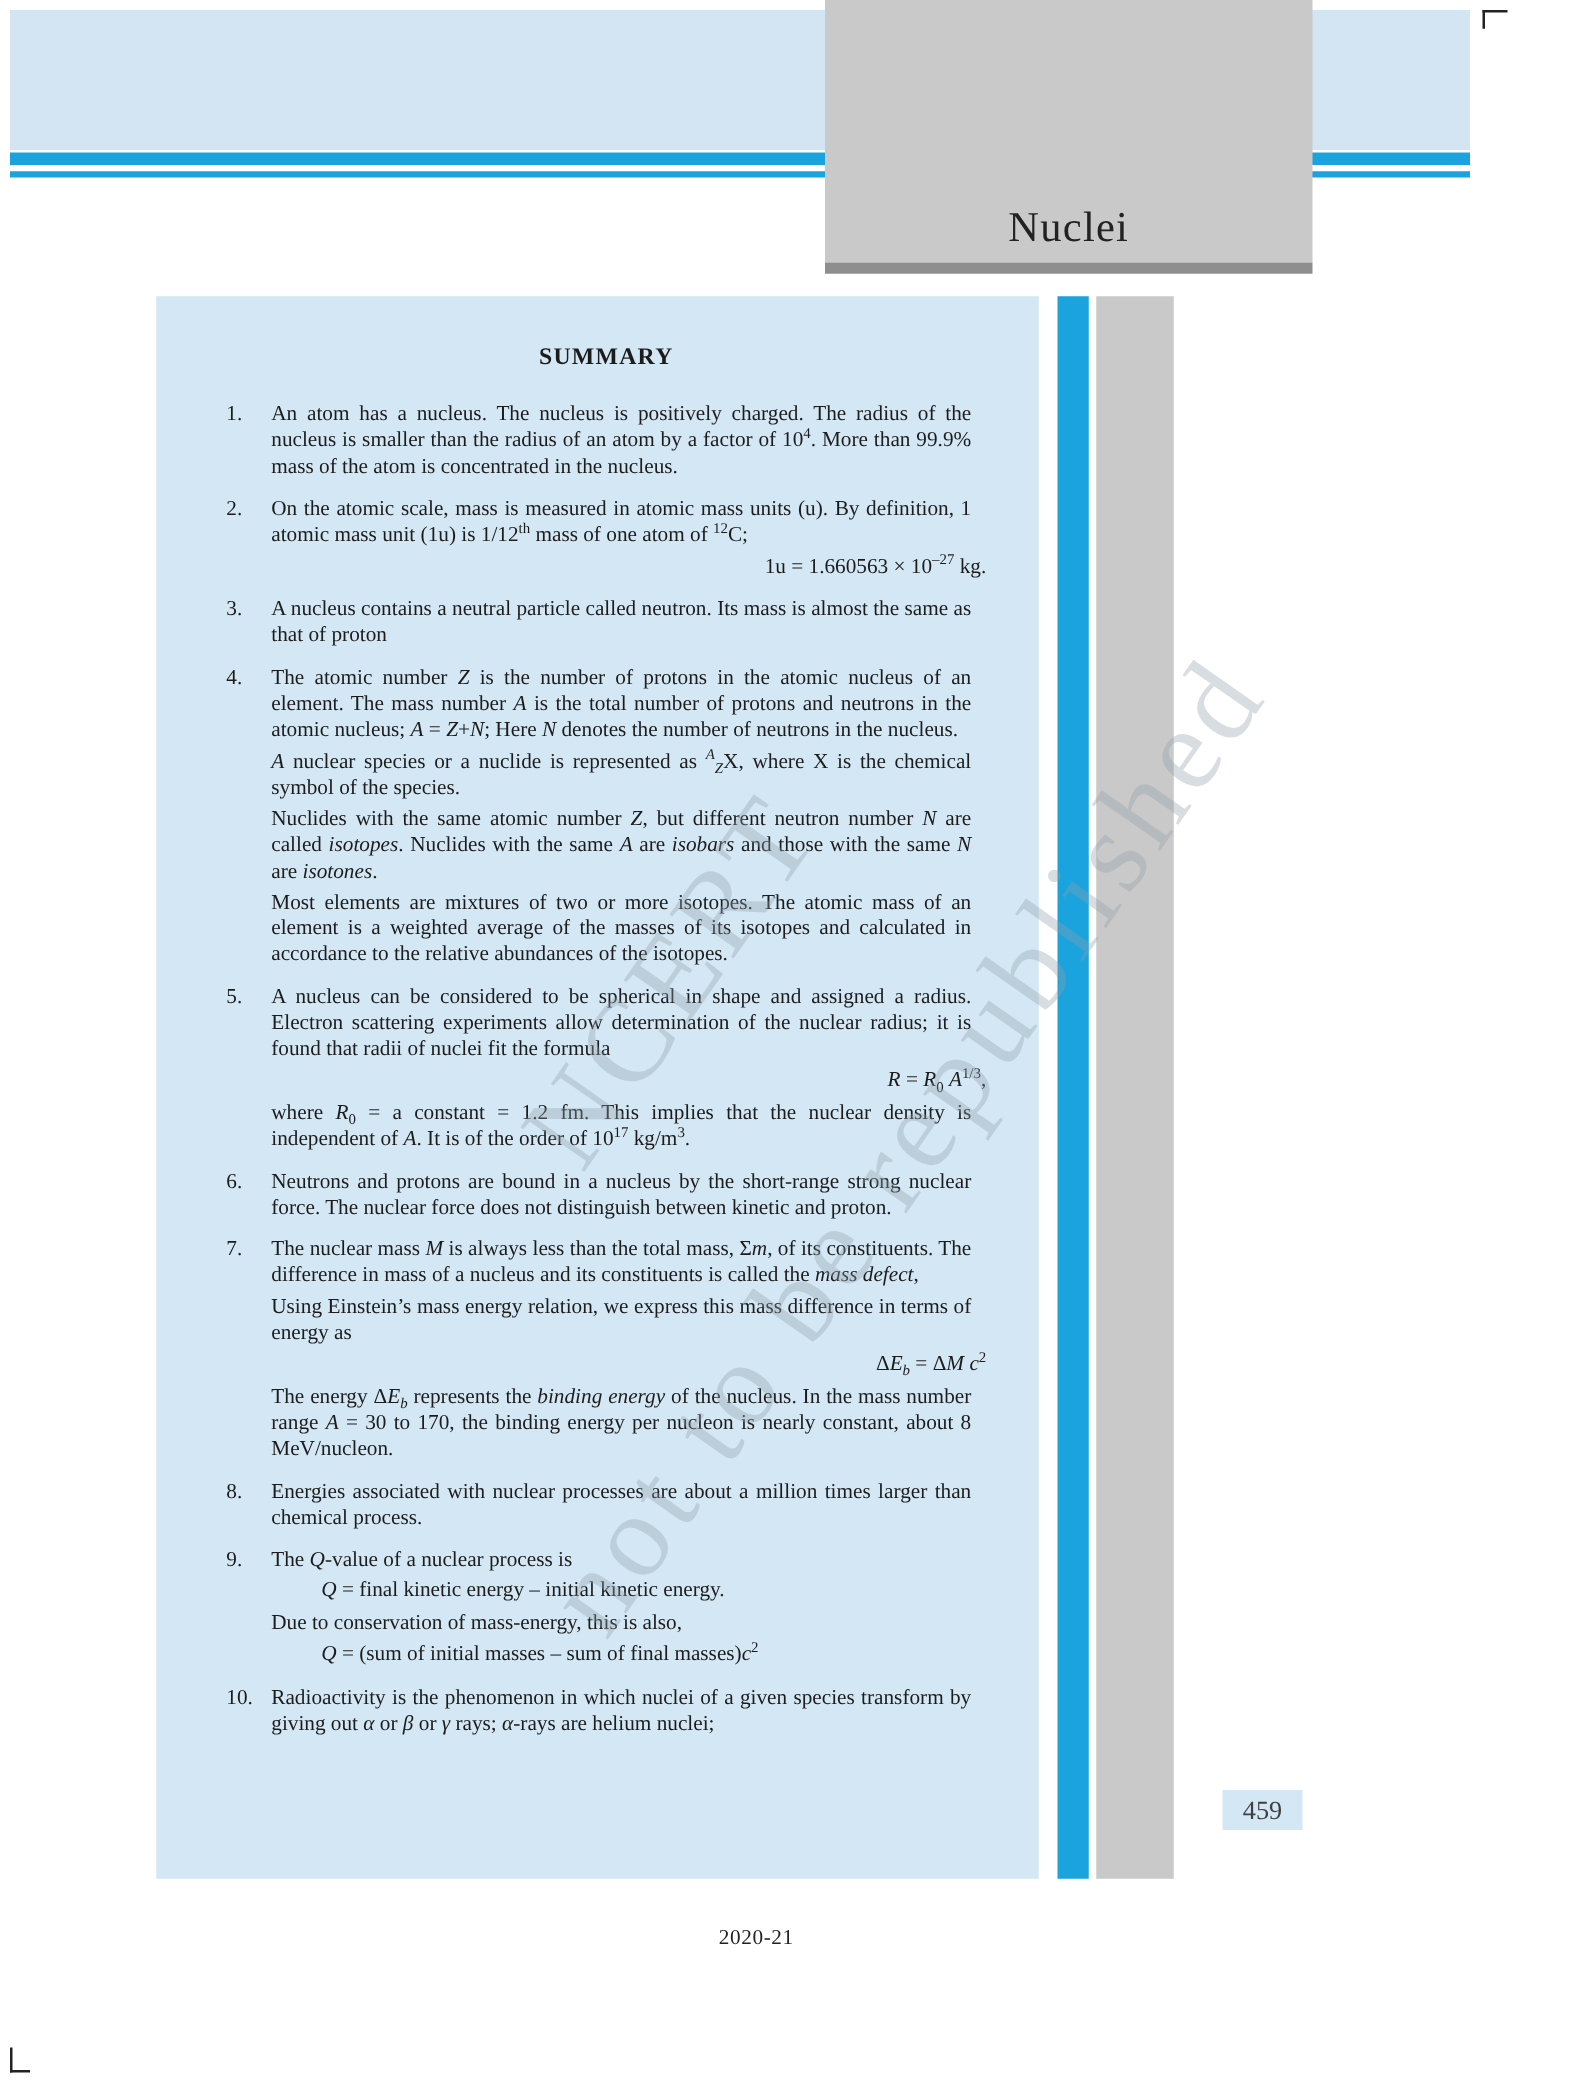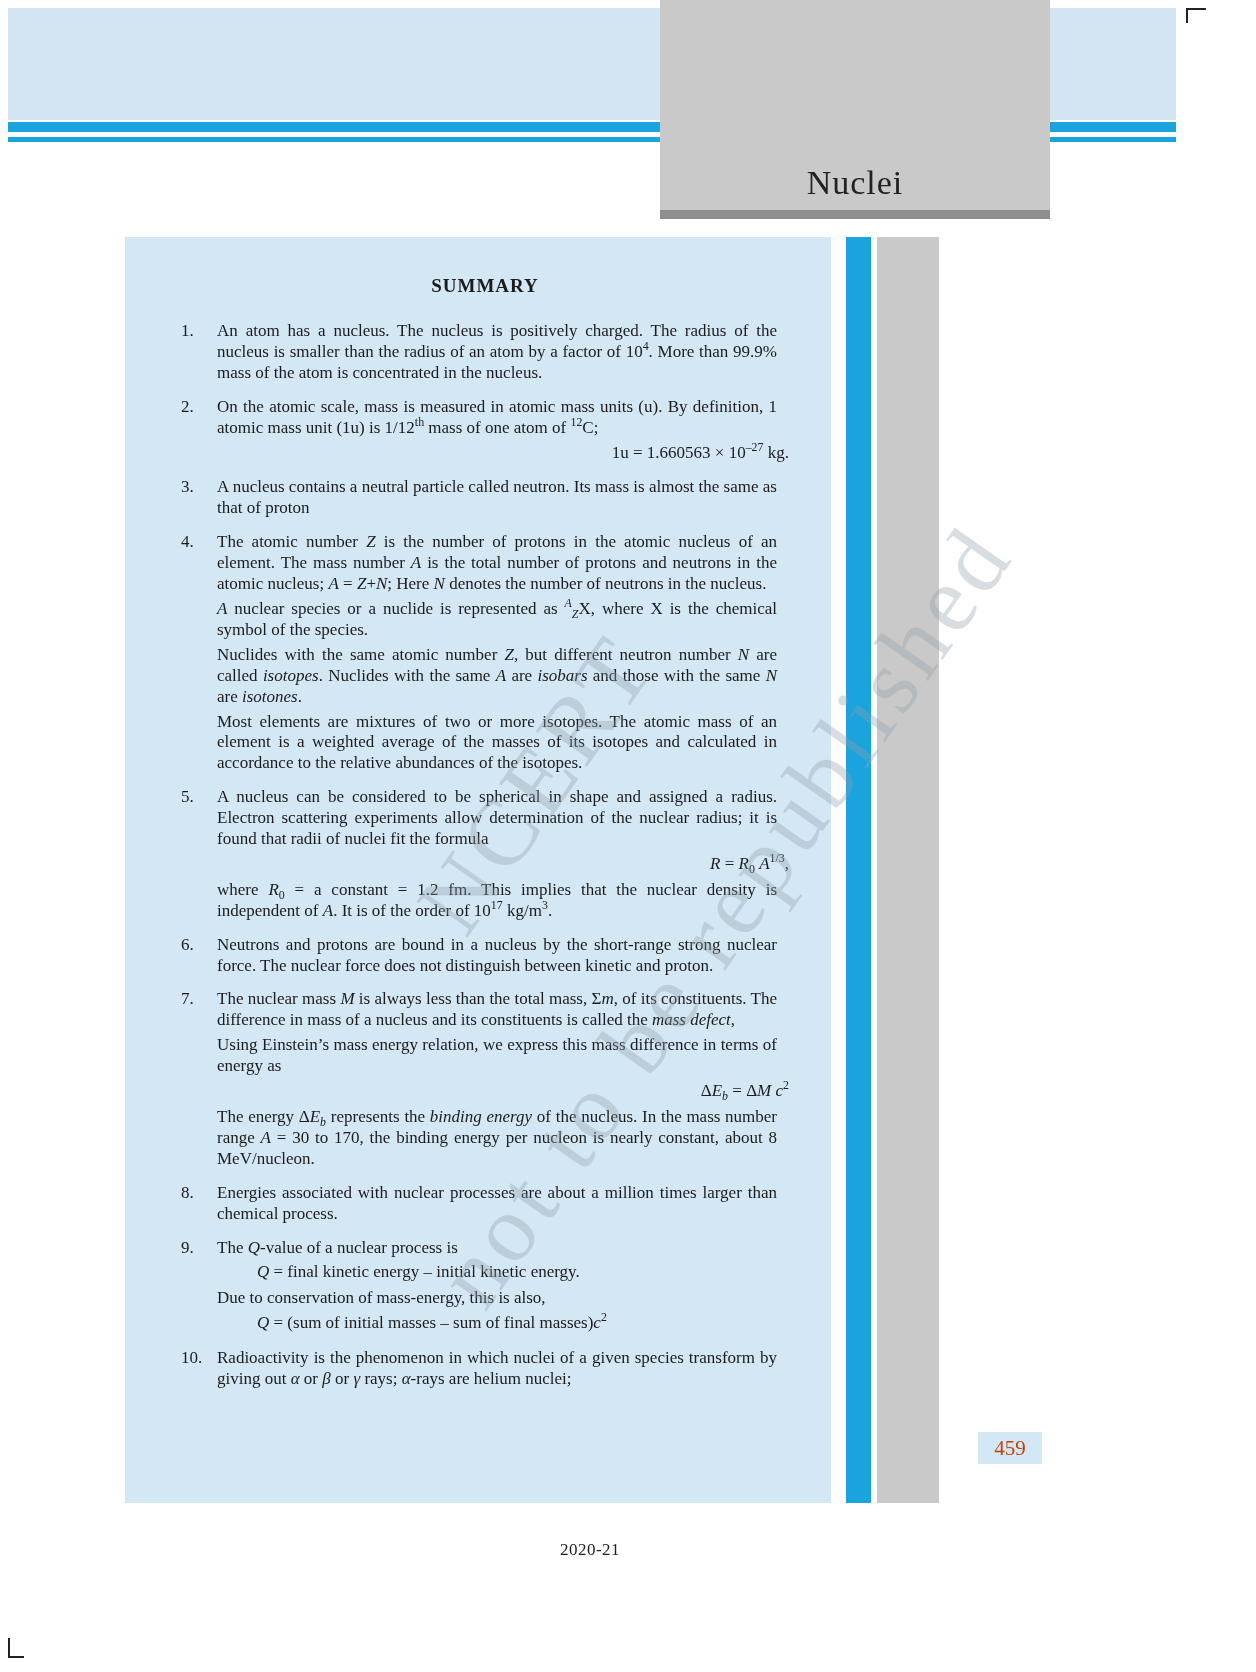--- a/index.html
+++ b/index.html
@@ -39,23 +39,23 @@
   
   .watermark{
     position:absolute;left:140px;top:470px;width:980px;height:760px;z-index:3;
     display:flex;flex-direction:column;gap:120px;align-items:center;justify-content:center;
     transform:rotate(-55deg);pointer-events:none;opacity:0.35;
   }
   .watermark div{font-size:95px;letter-spacing:6px;color:#8fa0ac;white-space:nowrap;}
   
   .page-number-box{
     position:absolute;left:978px;top:1432px;width:64px;height:32px;background:#d4e7f4;
-    display:flex;align-items:center;justify-content:center;font-size:21px;color:#c2410c;z-index:2;
+    display:flex;align-items:center;justify-content:center;font-size:21px;color:#404040;z-index:2;
   }
-  .footer{position:absolute;left:0;top:1540px;width:1180px;text-align:center;font-size:17px;letter-spacing:0.5px;color:#222;}
+  .footer{position:absolute;left:15px;top:1540px;width:1180px;text-align:center;font-size:17px;letter-spacing:0.5px;color:#222;}
 </style>
 </head>
 <body>
 
 <div class="page">
 
   <div class="top-band"></div>
   <div class="stripe-1"></div>
   <div class="stripe-2"></div>
   <div class="header-box">

